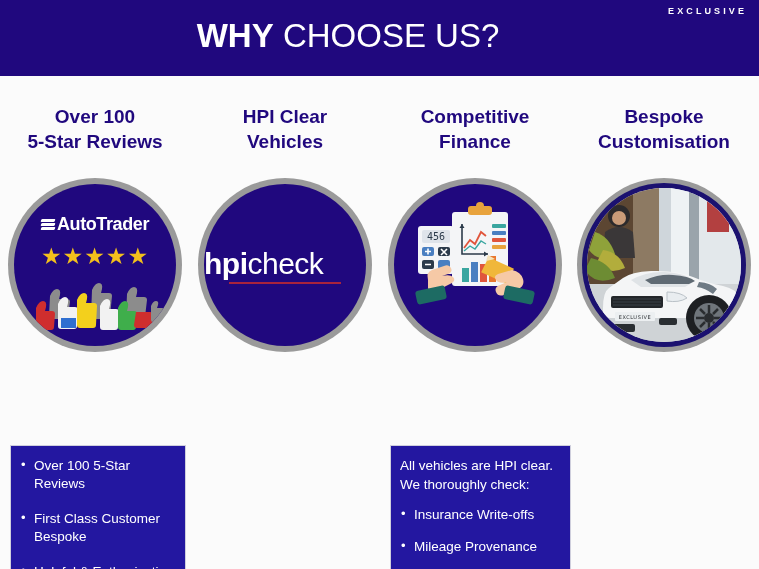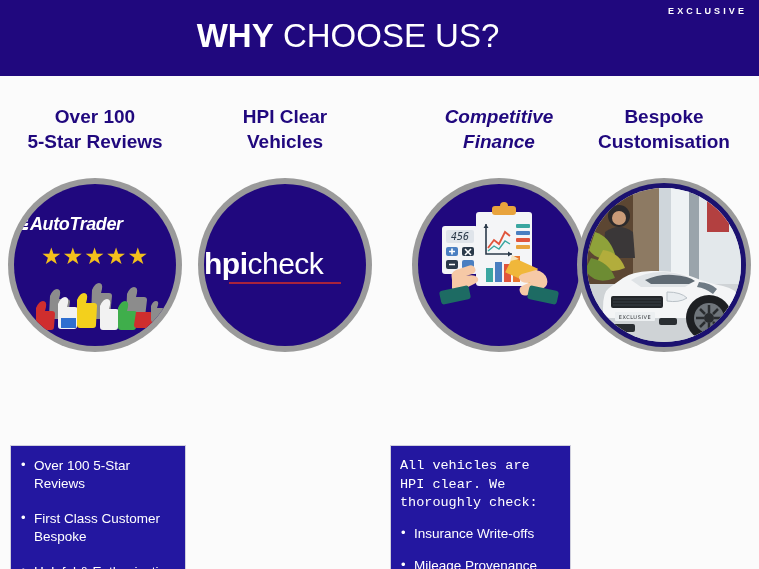--- a/index.html
+++ b/index.html
@@ -53,21 +53,21 @@
     height: 500px;
   }
   .col {
     position: absolute;
     top: 0;
     width: 190px;
     height: 493px;
   }
   .col-0 { left: 0px; }
   .col-1 { left: 190px; }
-  .col-2 { left: 404px; font-style: italic; }
+  .col-2 { left: 380px; }
   .col-3 { left: 569px; width: 190px; }
 
   .col-heading {
     position: absolute;
     top: 28px;
     left: 0;
     width: 100%;
     text-align: center;
     color: #20087e;
     font-size: 19px;
@@ -106,25 +106,25 @@
     inset: 5px;
     border-radius: 50%;
     overflow: hidden;
   }
 
   
   .at-logo {
     position: absolute;
     top: 30px; left: 0;
     width: 100%;
+    text-align: center;
     color: #ffffff;
     font-size: 18px;
     font-weight: 700;
     letter-spacing: -0.4px;
-    font-style: italic;
   }
   .at-mark {
     display: inline-block;
     width: 14px; height: 13px;
     margin-right: 2px;
     vertical-align: -1px;
     position: relative;
   }
   .at-mark i {
     position: absolute;
@@ -196,21 +196,20 @@
   .tb-1 { left: 200px; top: 369px; width: 181px; height: 184px; }
 
   .tb-inner {
     padding: 11px 8px 0 9px;
   }
   .tb-intro {
     font-size: 13.5px;
     line-height: 18.5px;
     font-weight: 400;
     margin: 0 0 12px 0;
-    font-family: Liberation Mono, monospace;
   }
   .bullets {
     list-style: none;
     margin: 0;
     padding: 0;
   }
   .bullets li {
     position: relative;
     padding-left: 14px;
     font-size: 13.5px;

